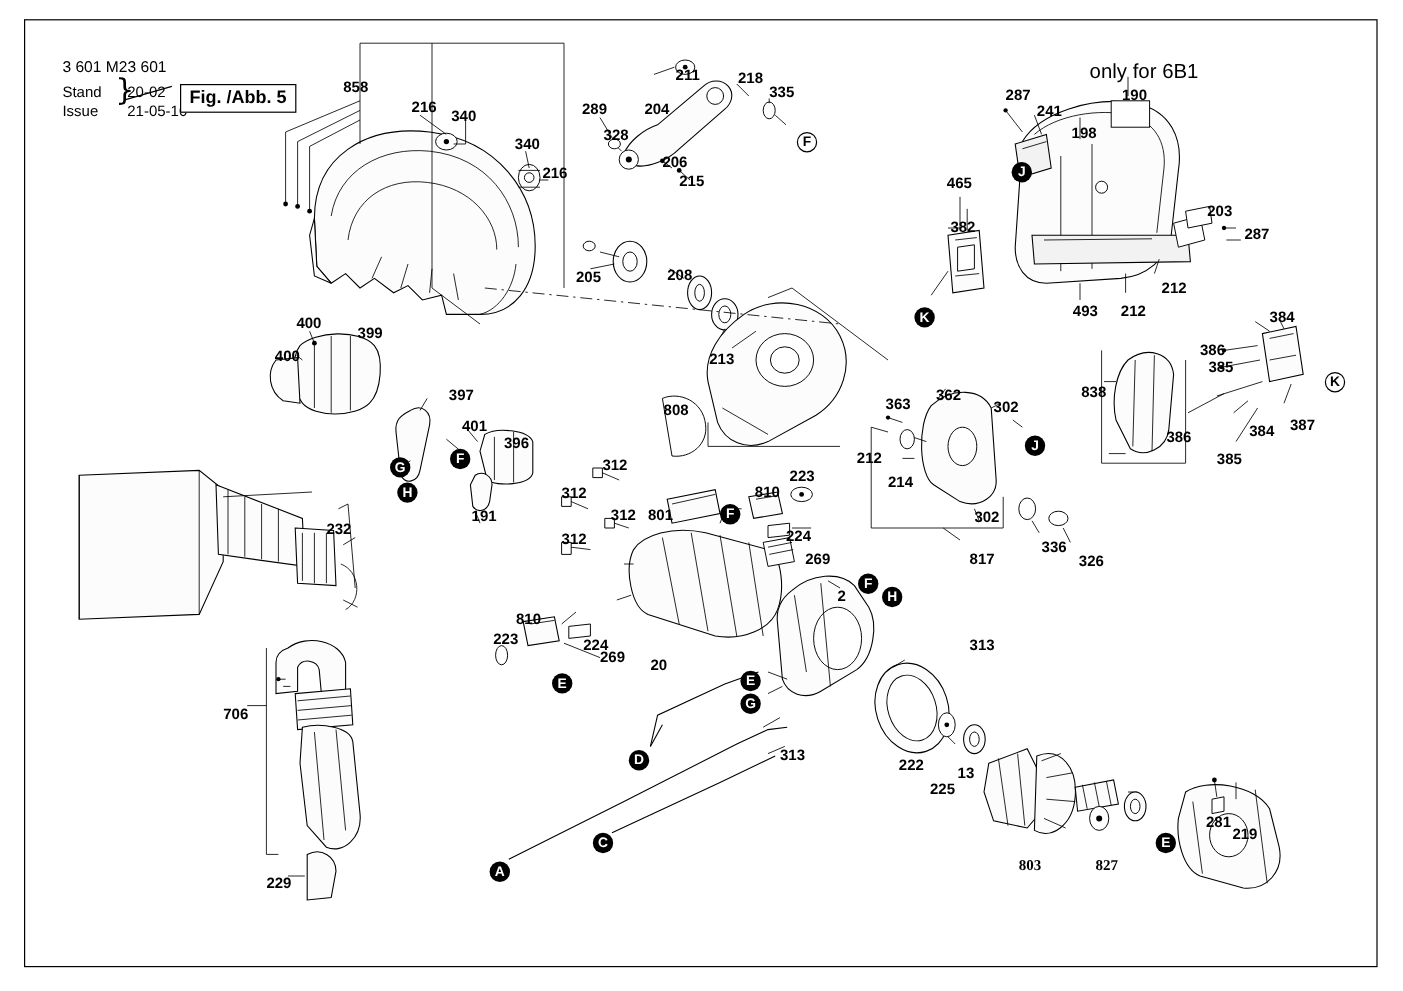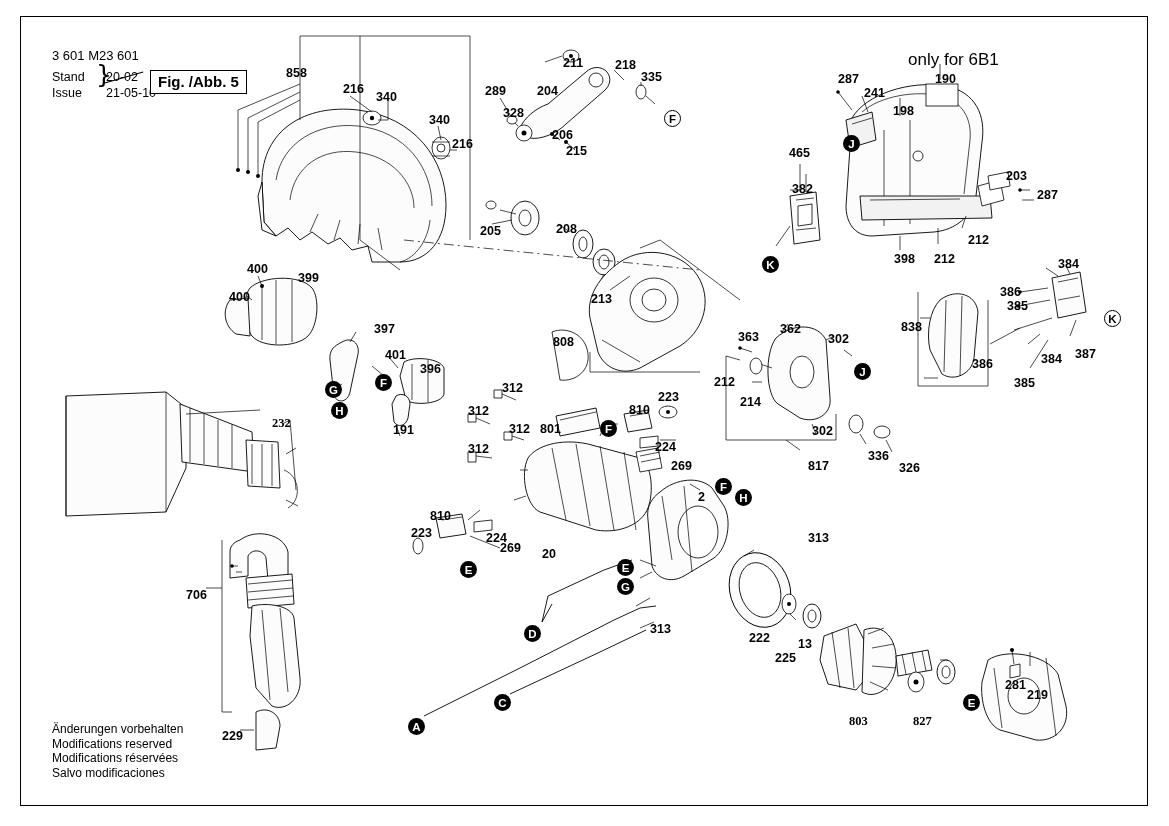--- a/index.html
+++ b/index.html
@@ -114,26 +114,20 @@
   <div class="hdr" id="hdr-code">3 601 M23 601</div>
   <div class="hdr" id="hdr-stand">Stand</div>
   <div class="hdr" id="hdr-issue">Issue</div>
   <div class="hdr" id="hdr-brace">}</div>
   <div class="hdr" id="hdr-d1">20-02</div>
   <div id="hdr-strike"></div>
   <div class="hdr" id="hdr-d2">21-05-10</div>
   <div id="figbox">Fig. /Abb. 5</div>
   <div id="only6b1">only for 6B1</div>
 
-  <div id="footer">
-    <div>Änderungen vorbehalten</div>
-    <div>Modifications reserved</div>
-    <div>Modifications réservées</div>
-    <div>Salvo modificaciones</div>
-  </div>
 
   <svg id="art" viewBox="0 0 1169 826">
 
     <g>
       <path class="shape" d="M262 182 C262 130 305 104 358 110 C415 117 446 160 446 205 C446 240 428 262 400 262 L372 262 L368 246 L352 250 L340 238 L328 244 L312 232 L300 240 L288 228 L276 236 L264 222 Z"></path>
       <path class="ln" d="M276 180 C282 142 318 122 358 126 C406 131 432 168 432 206"></path>
       <path class="ln" d="M290 200 C294 166 322 148 356 152 C392 156 414 182 414 208"></path>
       <path class="ln" d="M400 262 C416 258 428 240 430 220"></path>
       <path class="shape" d="M262 182 L258 196 L262 230 L276 236 L264 222 Z"></path>
       <path class="ln" d="M310 232 L318 214 M334 240 L340 220 M358 244 L360 224 M382 250 L378 228"></path>
@@ -413,21 +407,21 @@
     <div class="lbl" style="left: 480px; top: 224px;">205</div>
     <div class="lbl" style="left: 556px; top: 222px;">208</div>
     <div class="lbl" style="left: 591px; top: 292px;">213</div>
     <div class="lbl" style="left: 247px; top: 262px;">400</div>
     <div class="lbl" style="left: 298px; top: 271px;">399</div>
     <div class="lbl" style="left: 229px; top: 290px;">400</div>
     <div class="lbl" style="left: 374px; top: 322px;">397</div>
     <div class="lbl" style="left: 385px; top: 348px;">401</div>
     <div class="lbl" style="left: 420px; top: 362px;">396</div>
     <div class="lbl" style="left: 393px; top: 423px;">191</div>
-    <div class="lbl" style="left: 272px; top: 416px; font-family: Liberation Serif, serif;">232</div>
+    <div class="lbl" style="left: 272px; top: 434px;">232</div>
     <div class="lbl" style="left: 186px; top: 588px;">706</div>
     <div class="lbl" style="left: 222px; top: 729px;">229</div>
     <div class="lbl" style="left: 502px; top: 381px;">312</div>
     <div class="lbl" style="left: 468px; top: 404px;">312</div>
     <div class="lbl" style="left: 509px; top: 422px;">312</div>
     <div class="lbl" style="left: 468px; top: 442px;">312</div>
     <div class="lbl" style="left: 540px; top: 422px;">801</div>
     <div class="lbl" style="left: 553px; top: 335px;">808</div>
     <div class="lbl" style="left: 629px; top: 403px;">810</div>
     <div class="lbl" style="left: 658px; top: 390px;">223</div>
@@ -449,21 +443,21 @@
     <div class="lbl" style="left: 1005px; top: 678px;">281</div>
     <div class="lbl" style="left: 1027px; top: 688px;">219</div>
     <div class="lbl" style="left: 838px; top: 72px;">287</div>
     <div class="lbl" style="left: 864px; top: 86px;">241</div>
     <div class="lbl" style="left: 893px; top: 104px;">198</div>
     <div class="lbl" style="left: 935px; top: 72px;">190</div>
     <div class="lbl" style="left: 1006px; top: 169px;">203</div>
     <div class="lbl" style="left: 1037px; top: 188px;">287</div>
     <div class="lbl" style="left: 789px; top: 146px;">465</div>
     <div class="lbl" style="left: 792px; top: 182px;">382</div>
-    <div class="lbl" style="left: 894px; top: 252px;">398</div>
+    <div class="lbl" style="left: 894px; top: 252px;">493</div>
     <div class="lbl" style="left: 934px; top: 252px;">212</div>
     <div class="lbl" style="left: 968px; top: 233px;">212</div>
     <div class="lbl" style="left: 780px; top: 322px;">362</div>
     <div class="lbl" style="left: 738px; top: 330px;">363</div>
     <div class="lbl" style="left: 828px; top: 332px;">302</div>
     <div class="lbl" style="left: 714px; top: 375px;">212</div>
     <div class="lbl" style="left: 740px; top: 395px;">214</div>
     <div class="lbl" style="left: 812px; top: 424px;">302</div>
     <div class="lbl" style="left: 868px; top: 449px;">336</div>
     <div class="lbl" style="left: 899px; top: 461px;">326</div>

